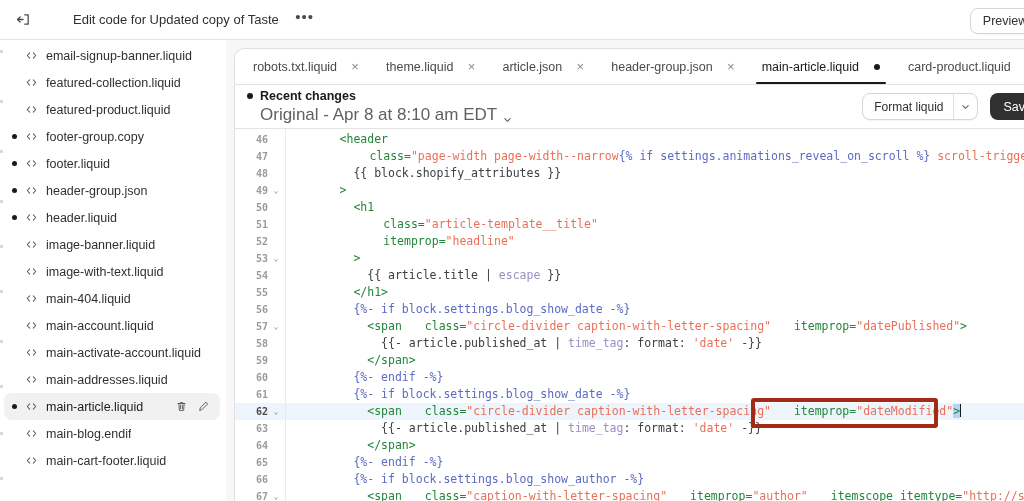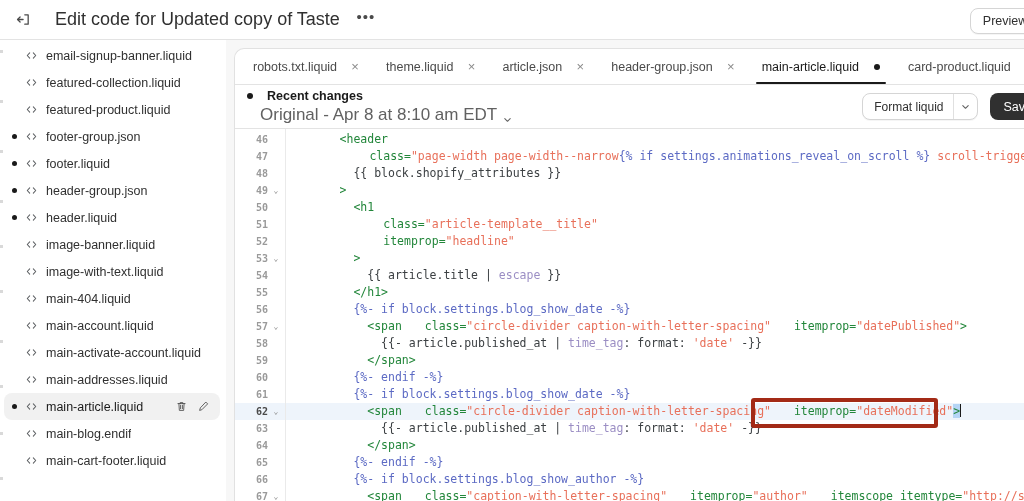--- a/index.html
+++ b/index.html
@@ -21,22 +21,22 @@
     padding: 0 12px 0 0;
     position: relative;
   }
   .topbar-left { display: flex; align-items: center; flex: 1; min-width: 0; }
   .exit-btn {
     width: 28px; height: 28px; margin-left: 9px;
     display: flex; align-items: center; justify-content: center;
     border-radius: 6px; cursor: pointer;
   }
   .topbar-title {
-    margin-left: 18px;
-    font-size: 18px; color: #303030; font-weight: 400;
+    margin-left: 36px;
+    font-size: 13px; color: #303030; font-weight: 400;
     white-space: nowrap;
   }
   .topbar-more {
     margin-left: 14px;
     width: 24px; height: 24px;
     display: flex; align-items: center; justify-content: center;
     color: #4a4a4a; font-size: 15px; letter-spacing: 1px;
     border-radius: 6px; cursor: pointer; line-height: 8px;
     padding-bottom: 6px;
   }
@@ -149,21 +149,21 @@
 
   
   .toolbar {
     height: 44px; min-height: 44px;
     display: flex; align-items: center;
     padding: 0 0 0 12px;
     border-bottom: 1px solid #e3e3e3;
     position: relative;
   }
   .changes-block { display: flex; flex-direction: column; justify-content: center; gap: 2px; }
-  .changes-title { display: flex; align-items: center; gap: 14px; }
+  .changes-title { display: flex; align-items: center; gap: 7px; }
   .changes-title .dot { width: 6px; height: 6px; border-radius: 50%; background: #1a1a1a; display:block; }
   .changes-title .txt { font-size: 12.5px; font-weight: bold; color: #1a1a1a; }
   .changes-sub { display: flex; align-items: center; gap: 6px; padding-left: 13px; }
   .changes-sub .txt { font-size: 17px; color: #616161; }
   .chev { width: 9px; height: 9px; display: inline-block; }
   .toolbar-right { margin-left: auto; display: flex; align-items: center; gap: 12px; padding-right: 0; }
   .format-btn {
     height: 27px; display: flex; align-items: center;
     border: 1px solid #d5d5d5; border-radius: 8px; background: #fff;
     font-size: 12px; color: #303030; cursor: pointer;
@@ -303,21 +303,21 @@
           <div class="file-row">
             <div class="mod-dot">
               <span></span>
             </div>
             <div class="code-icon">
               <svg width="13" height="13" viewBox="0 0 20 20" fill="none" stroke="#5c5f62" stroke-width="1.6" stroke-linecap="round" stroke-linejoin="round">
                 <path d="M7.2 6 L3.5 10 L7.2 14"></path>
                 <path d="M12.8 6 L16.5 10 L12.8 14"></path>
               </svg>
             </div>
-            <div class="file-name">footer-group.json</div>
+            <div class="file-name">footer-group.copy</div>
           </div>
           <div class="file-row">
             <div class="mod-dot">
               <span></span>
             </div>
             <div class="code-icon">
               <svg width="13" height="13" viewBox="0 0 20 20" fill="none" stroke="#5c5f62" stroke-width="1.6" stroke-linecap="round" stroke-linejoin="round">
                 <path d="M7.2 6 L3.5 10 L7.2 14"></path>
                 <path d="M12.8 6 L16.5 10 L12.8 14"></path>
               </svg>

